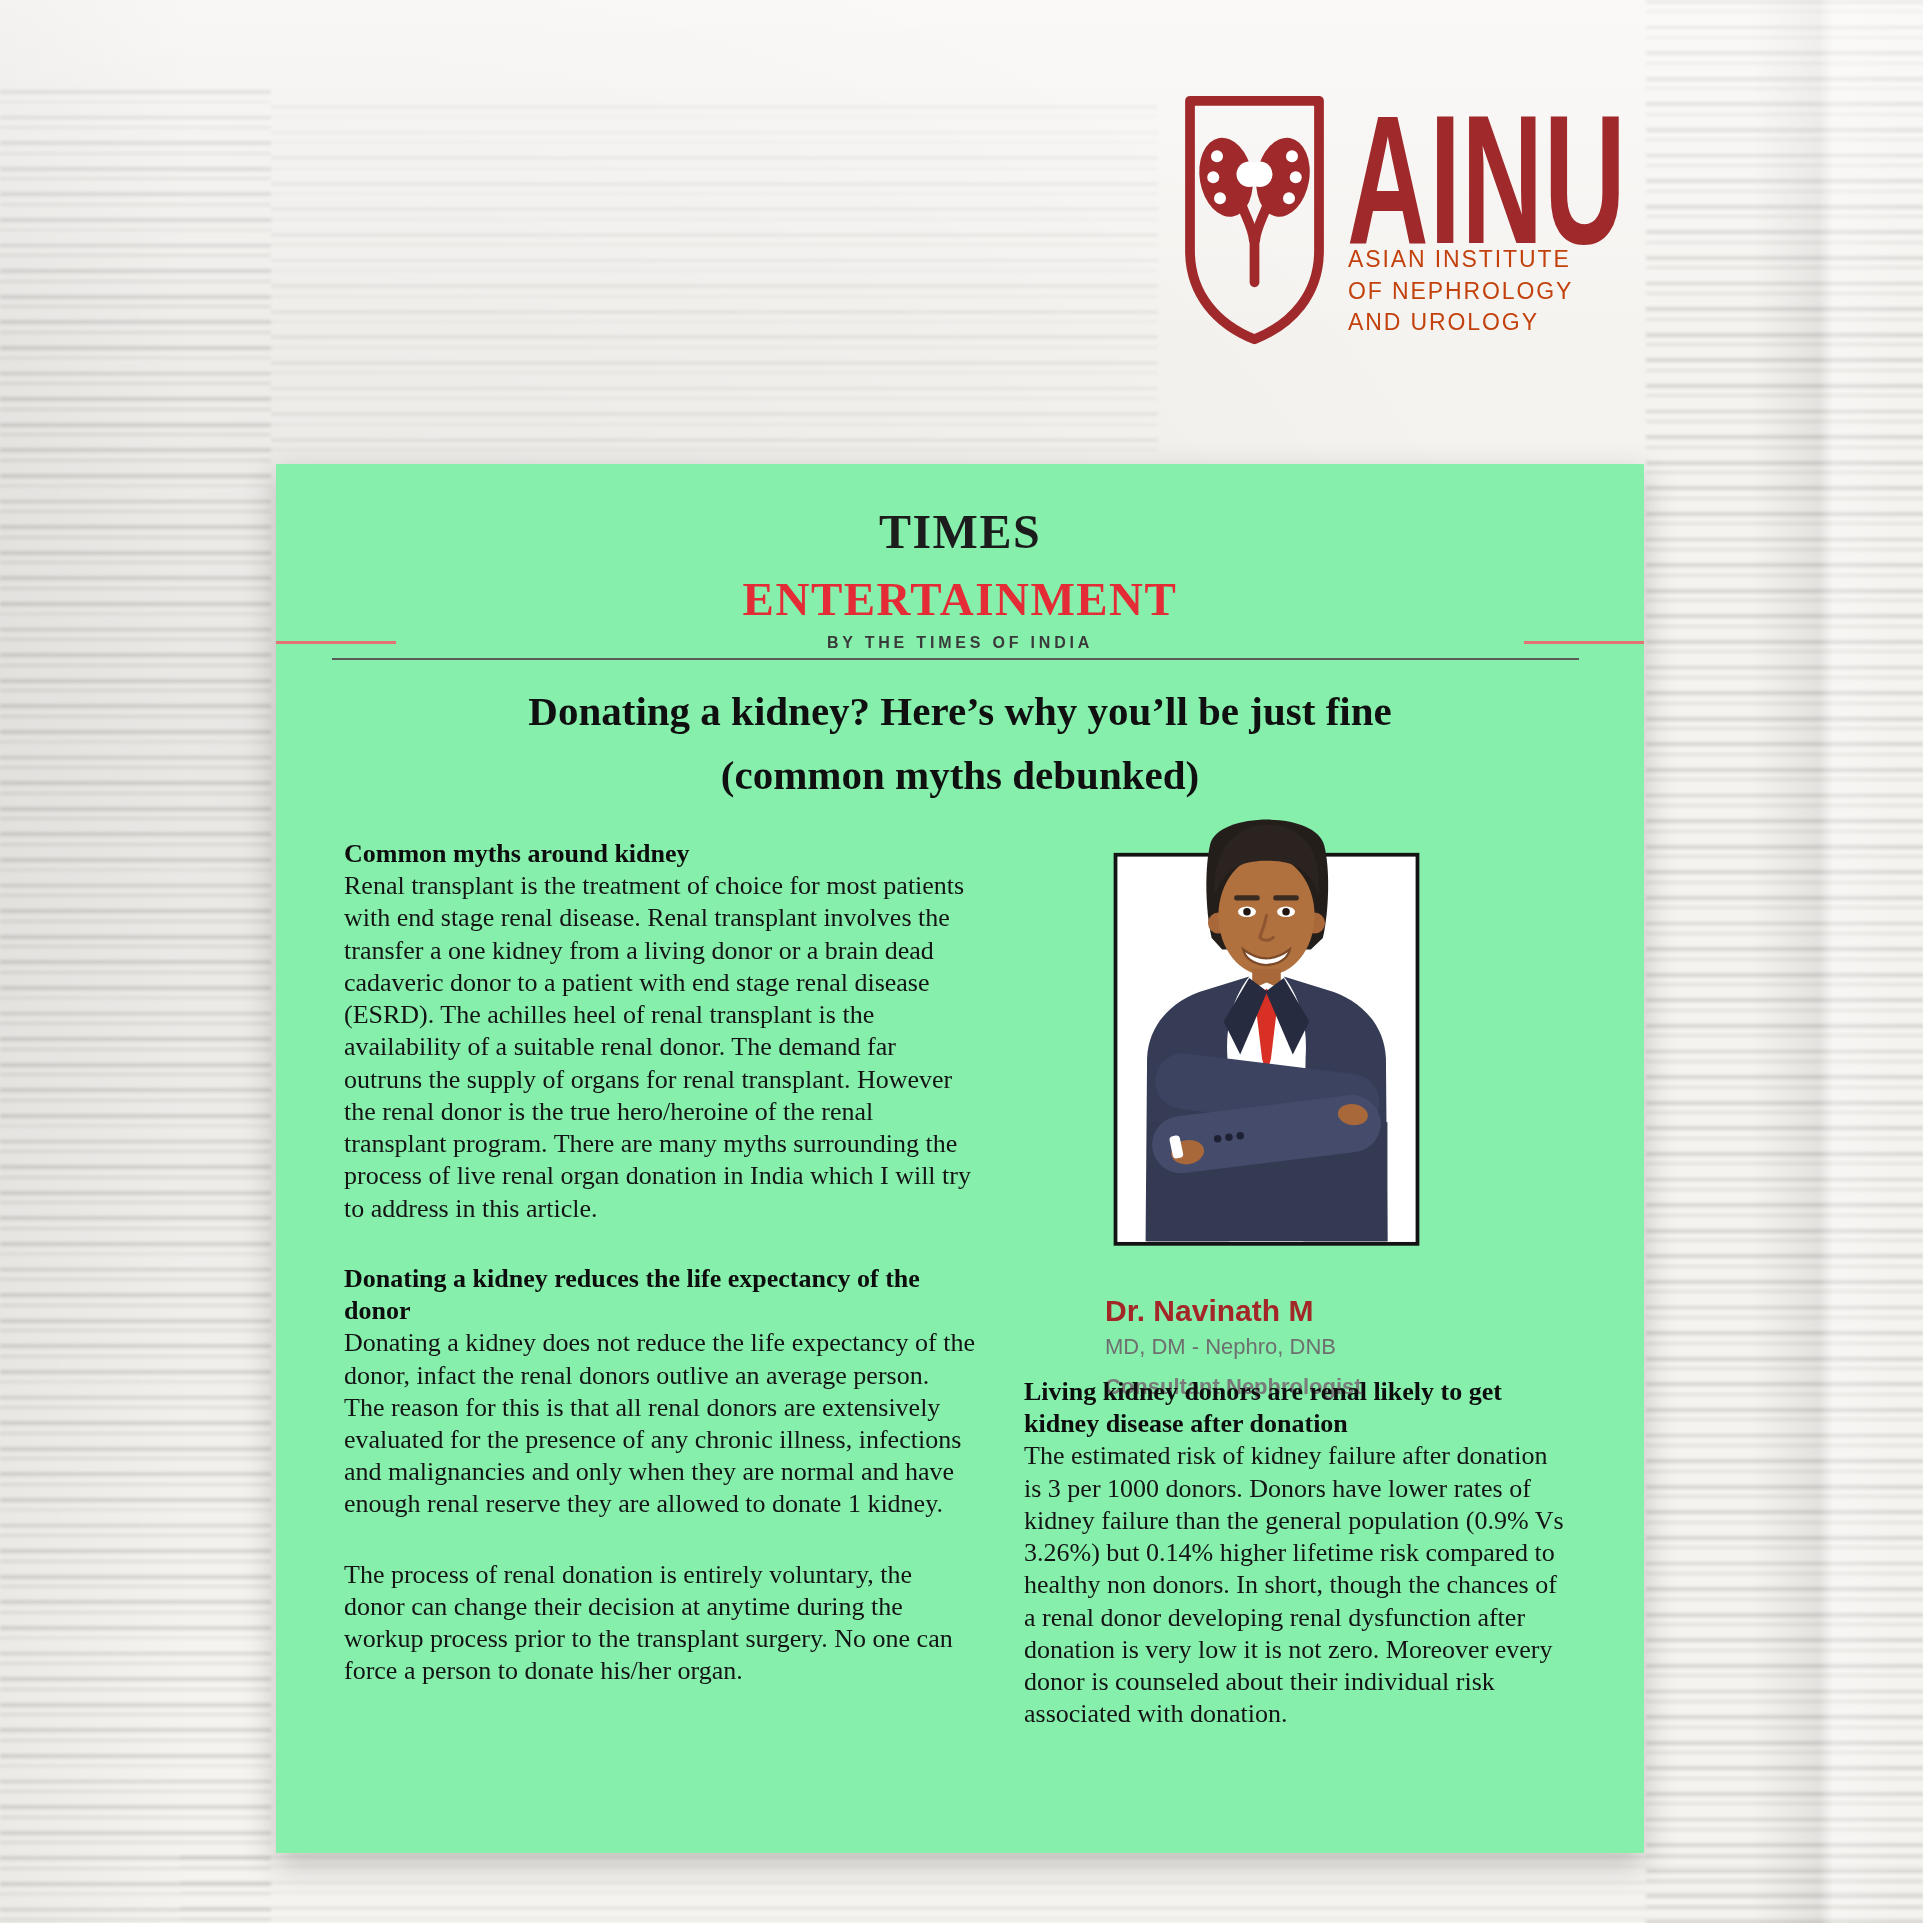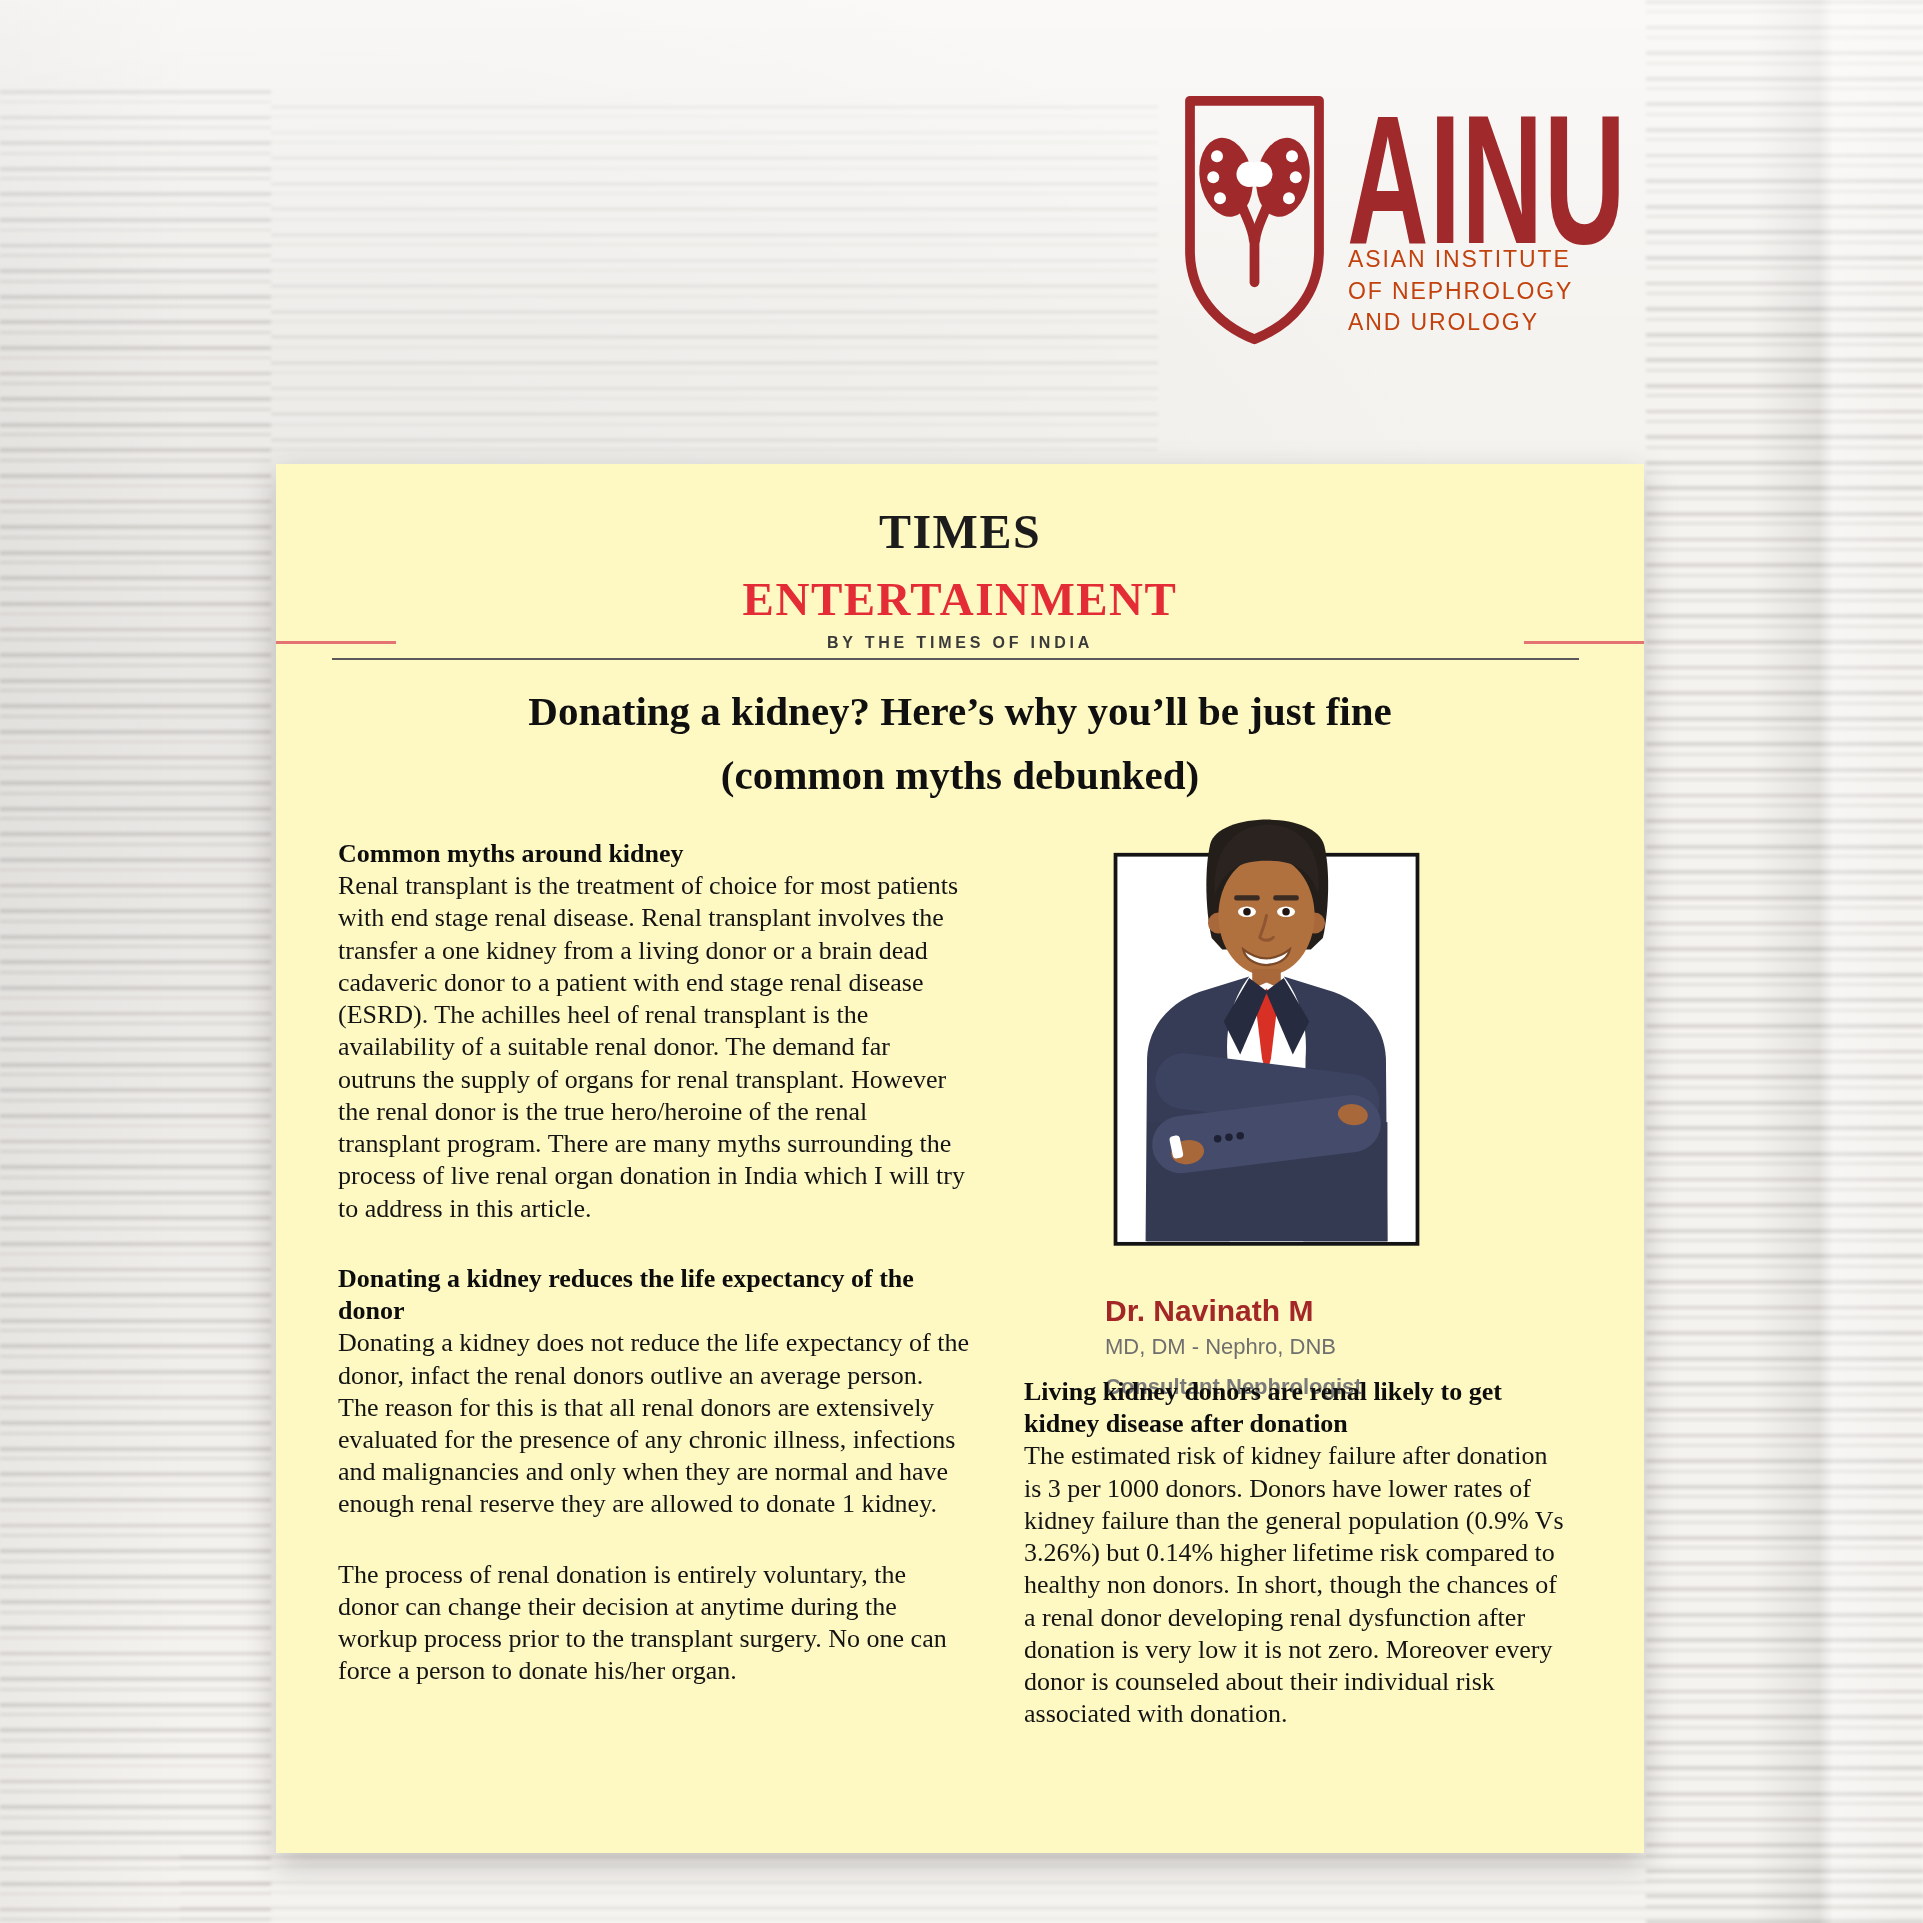--- a/index.html
+++ b/index.html
@@ -39,21 +39,21 @@
   }
   .ainu-sub{
     position:absolute;left:1348px;
     font-family:"Liberation Sans", sans-serif;font-weight:400;
     font-size:23px;letter-spacing:1.9px;color:#c2410c;line-height:1;
   }
 
   
   .card{
     position:absolute;left:276px;top:464px;width:1368px;height:1389px;
-    background:#fef9c3;box-shadow:0 10.5px 30px rgba(40,35,30,0.25);
+    background:#86efac;box-shadow:0 10.5px 30px rgba(40,35,30,0.25);
   }
   .masthead{position:absolute;left:0;top:44px;width:1368px;text-align:center;}
   .mast-times{
     font-family:"Liberation Serif", serif;font-weight:700;
     font-size:48px;color:#1c1c1c;letter-spacing:1.5px;line-height:1;
   }
   .mast-ent{
     font-family:"Liberation Serif", serif;font-weight:700;
     font-size:47px;color:#E32C35;letter-spacing:1.5px;line-height:1;margin-top:20px;
   }
@@ -68,21 +68,21 @@
   .mast-divider{
     position:absolute;left:56px;top:194px;width:1247px;height:2.3px;background:#5a5a5a;
   }
   .headline{
     position:absolute;left:45px;top:216px;width:1278px;text-align:center;
     font-family:"Liberation Serif", serif;font-weight:700;color:#101010;
     font-size:41px;line-height:1.55;
   }
 
   
-  .col-left{position:absolute;left:62px;top:374px;width:631px;}
+  .col-left{position:absolute;left:68px;top:374px;width:631px;}
   .article-section{margin-bottom:38px;}
   .article-section h3{
     margin:0;font-family:"Liberation Serif", serif;font-weight:700;
     font-size:26px;line-height:1.24;color:#0d0d0d;
   }
   .article-section p{
     margin:0;font-family:"Liberation Serif", serif;font-weight:400;
     font-size:26px;line-height:1.24;color:#141414;
   }
   .col-right{position:absolute;left:748px;top:912px;width:544px;}

